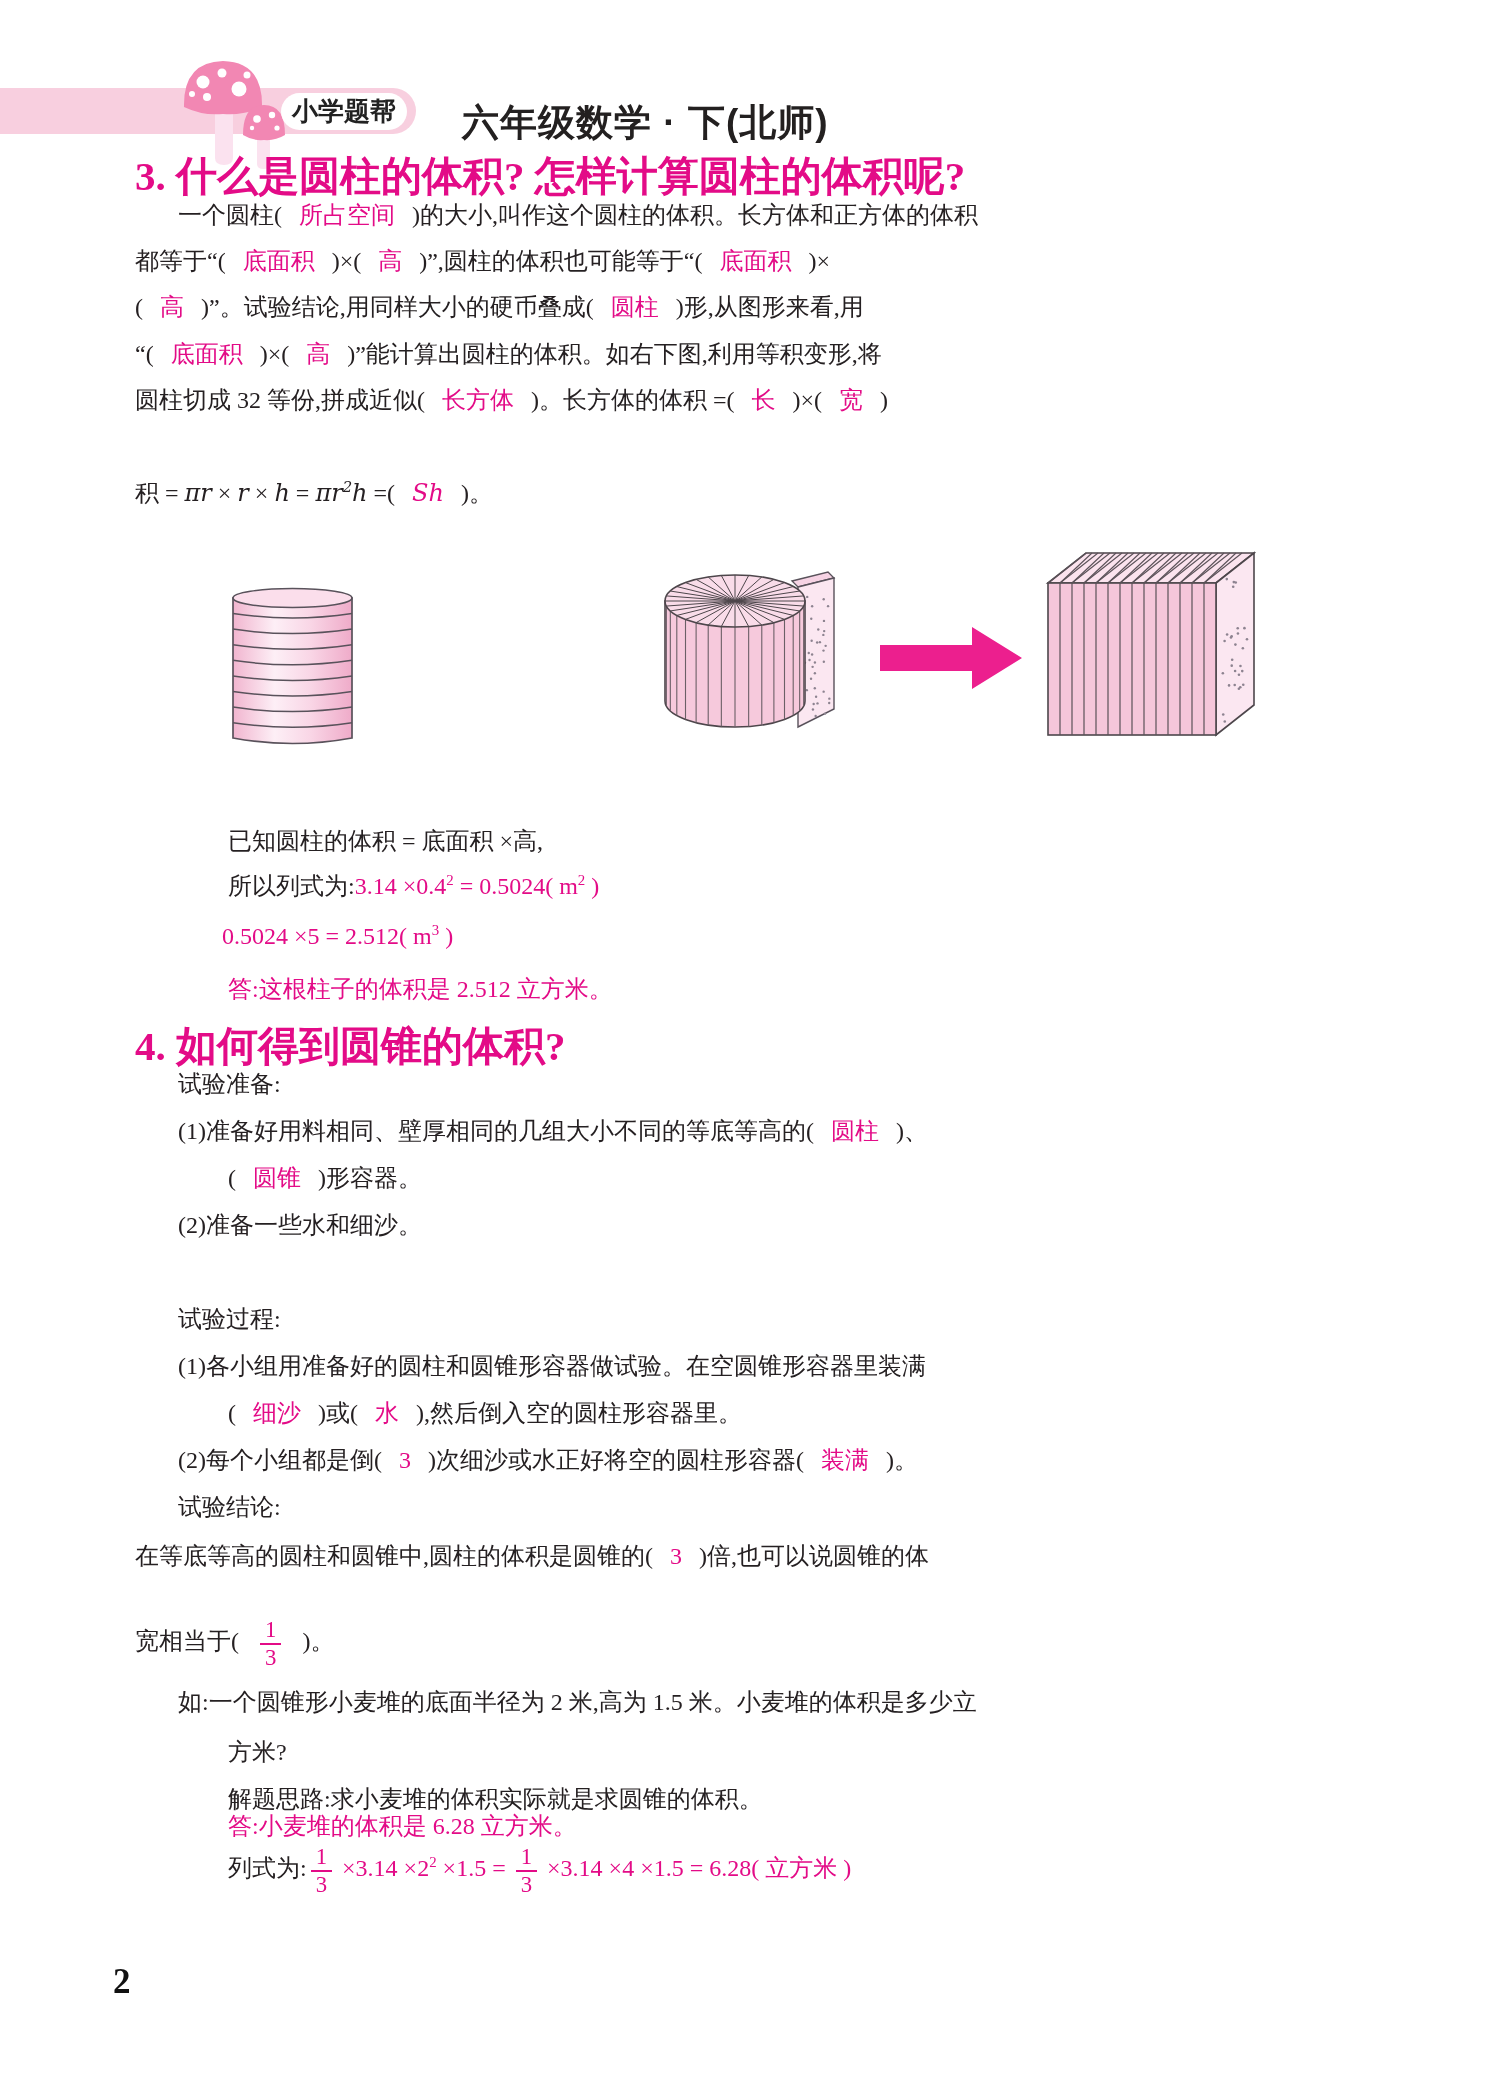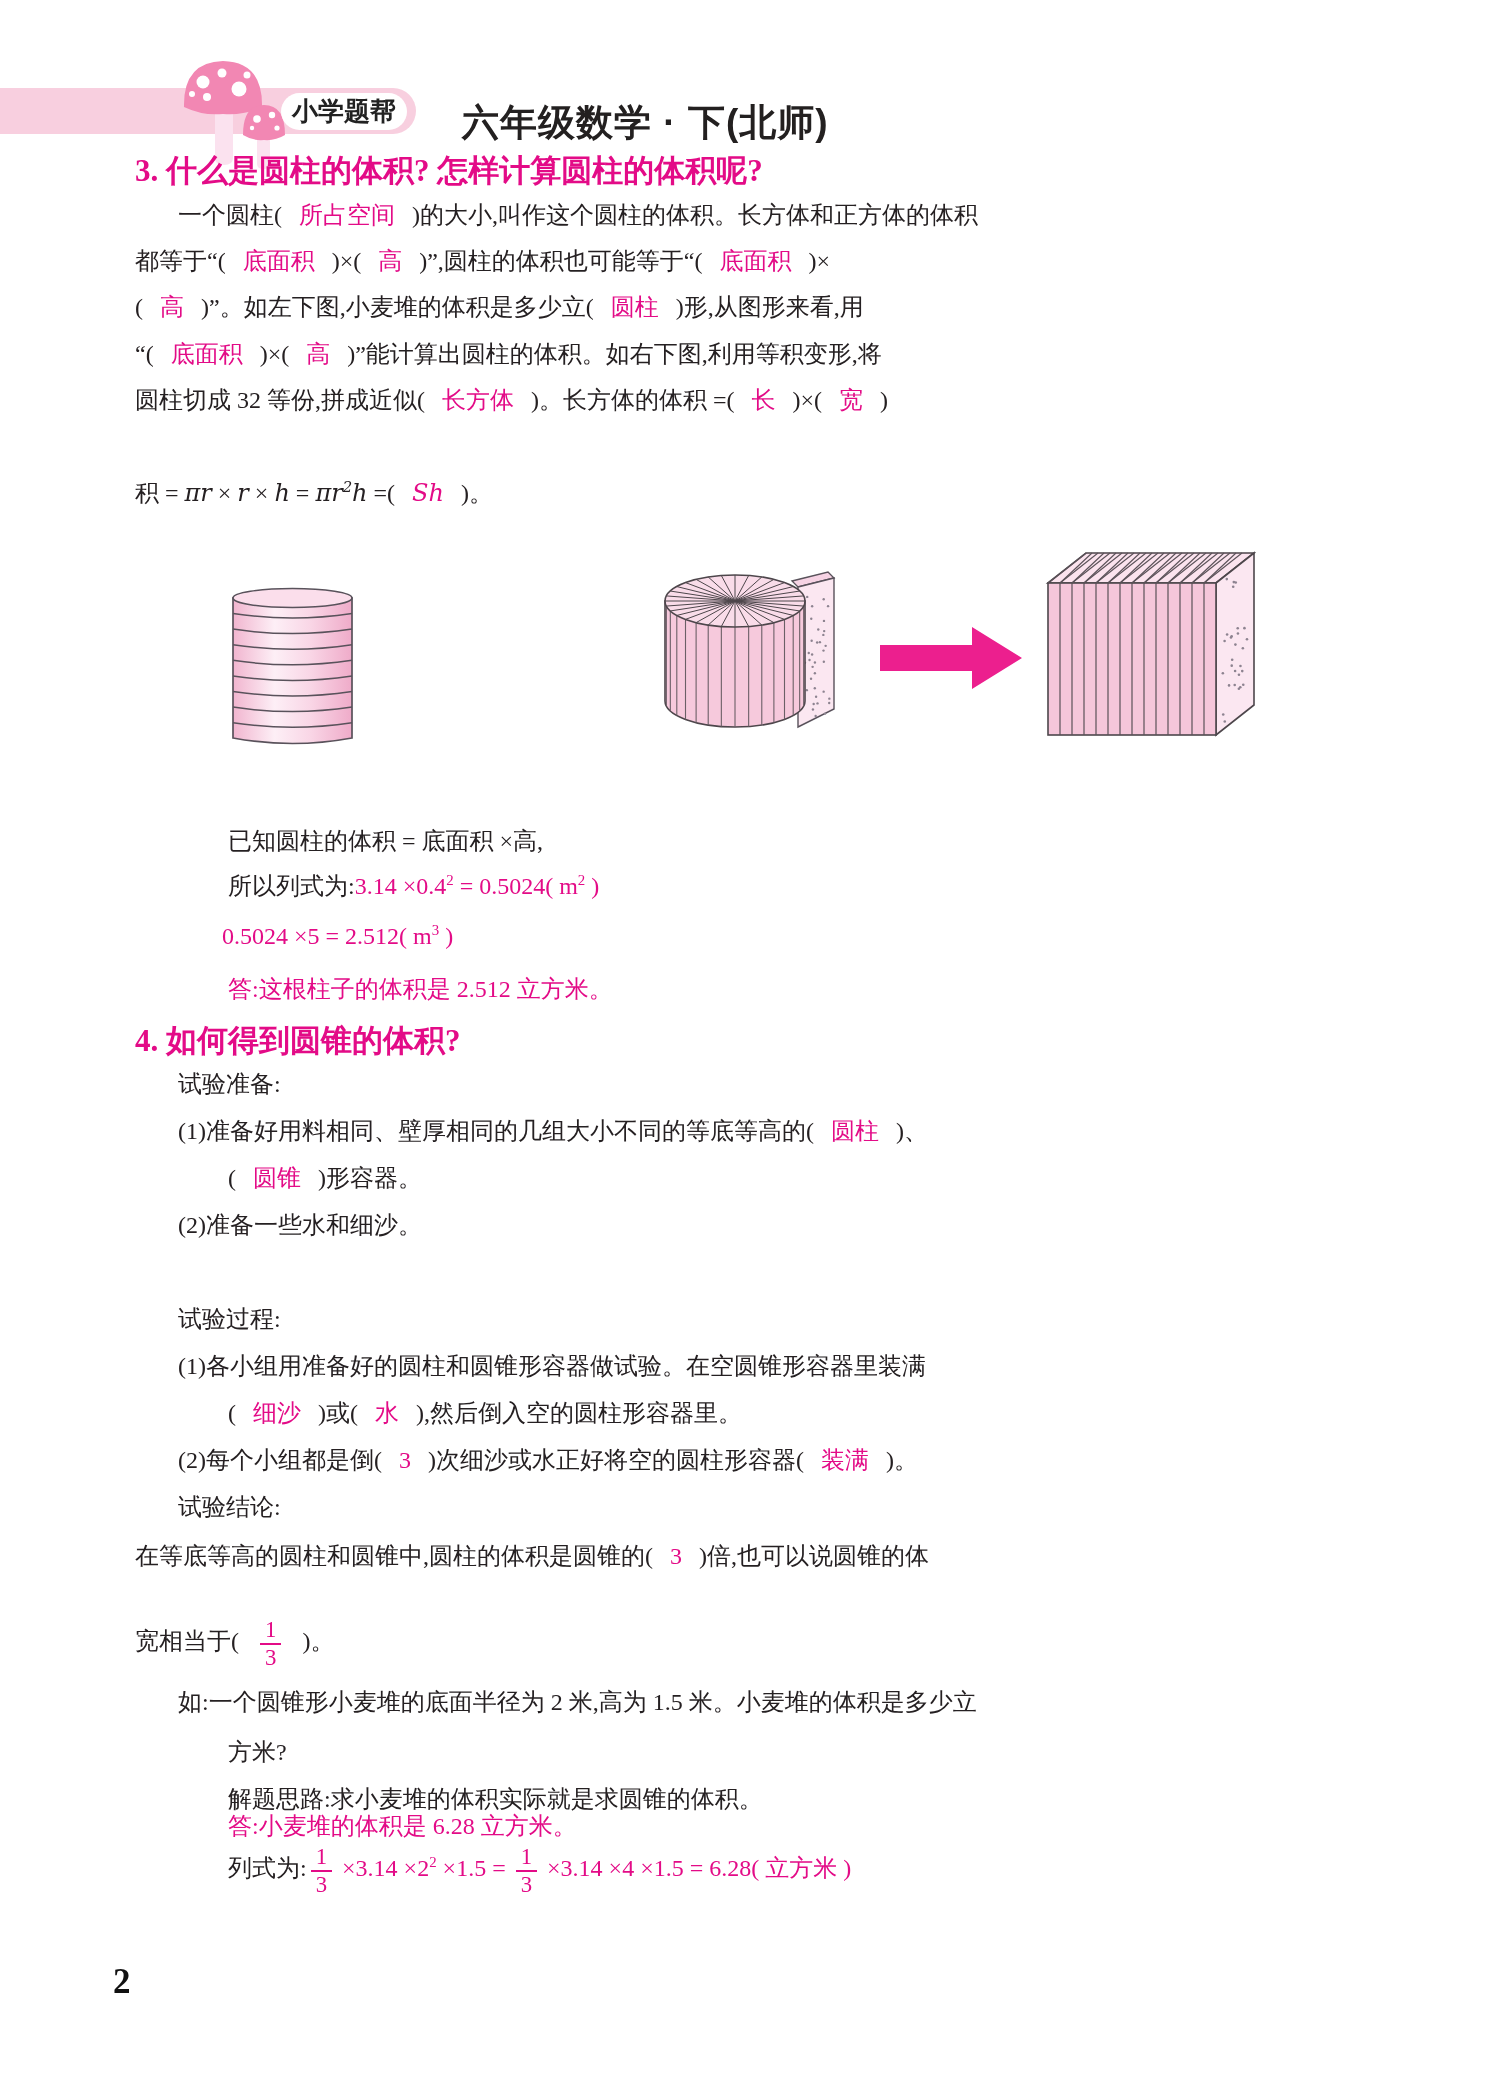--- a/index.html
+++ b/index.html
@@ -9,21 +9,21 @@
   .band{position:absolute;left:0;top:88px;width:416px;height:46px;background:#f8cfdf;
         border-radius:0 23px 23px 0;}
   .brand-pill{position:absolute;left:281px;top:93px;width:126px;height:37px;background:#ffffff;
         border-radius:19px;display:flex;align-items:center;justify-content:center;
         font-family:"Liberation Sans","DejaVu Sans",sans-serif;font-weight:700;font-size:26px;color:#222;}
   .page-title{position:absolute;left:462px;top:90px;font-family:"Liberation Sans","DejaVu Sans",sans-serif;
         font-weight:700;font-size:37px;color:#232020;letter-spacing:1px;white-space:nowrap;margin-top:8px;}
   .mush{position:absolute;left:145px;top:44px;}
   
   .line{position:absolute;font-size:24px;white-space:nowrap;line-height:1.2;}
-  .hd{font-size:31px;}
+  .hd{font-size:41px;}
   .c-k{color:#252022;}
   .c-p{color:#e30b87;}
   .c-h{color:#e30b87;font-weight:700;}
   .it{font-style:italic;font-family:"DejaVu Serif","Liberation Serif",serif;}
   .sup{vertical-align:super;font-size:0.62em;line-height:0;}
   .ans{padding:0 17px;}
   .frac{display:inline-flex;flex-direction:column;align-items:center;vertical-align:middle;
         line-height:1.05;font-size:0.95em;margin:0 4px;}
   .frac .fn{border-bottom:2.5px solid currentColor;padding:0 5px 1px 5px;}
   .frac .fd{padding-top:1px;}
@@ -52,21 +52,21 @@
       <circle cx="107" cy="84" r="2.2" fill="#fff"></circle>
   </svg>
   <div class="brand-pill">
     <span>小学题帮</span>
   </div>
   <div class="page-title">六年级数学 · 下(北师)</div>
 
   <div class="line hd" style="left:135px;top:152px"><span class="c-h">3. 什么是圆柱的体积? 怎样计算圆柱的体积呢?</span></div>
   <div class="line" style="left:178px;top:201px"><span class="c-k">一个圆柱(</span><span class="c-p ans">所占空间</span><span class="c-k">)的大小,叫作这个圆柱的体积。长方体和正方体的体积</span></div>
   <div class="line" style="left:135px;top:247px"><span class="c-k">都等于“(</span><span class="c-p ans">底面积</span><span class="c-k">)×(</span><span class="c-p ans">高</span><span class="c-k">)”,圆柱的体积也可能等于“(</span><span class="c-p ans">底面积</span><span class="c-k">)×</span></div>
-  <div class="line" style="left:135px;top:293px"><span class="c-k">(</span><span class="c-p ans">高</span><span class="c-k">)”。如左下图,小麦堆的体积是多少立(</span><span class="c-p ans">圆柱</span><span class="c-k">)形,从图形来看,用</span></div>
+  <div class="line" style="left:135px;top:293px"><span class="c-k">(</span><span class="c-p ans">高</span><span class="c-k">)”。试验结论,用同样大小的硬币叠成(</span><span class="c-p ans">圆柱</span><span class="c-k">)形,从图形来看,用</span></div>
   <div class="line" style="left:135px;top:340px"><span class="c-k">“(</span><span class="c-p ans">底面积</span><span class="c-k">)×(</span><span class="c-p ans">高</span><span class="c-k">)”能计算出圆柱的体积。如右下图,利用等积变形,将</span></div>
   <div class="line" style="left:135px;top:386px"><span class="c-k">圆柱切成 32 等份,拼成近似(</span><span class="c-p ans">长方体</span><span class="c-k">)。长方体的体积 =(</span><span class="c-p ans">长</span><span class="c-k">)×(</span><span class="c-p ans">宽</span><span class="c-k">)</span></div>
   <div class="line" style="left:135px;top:479px"><span class="c-k">积 = </span><span class="c-k it">πr</span><span class="c-k"> × </span><span class="c-k it">r</span><span class="c-k"> × </span><span class="c-k it">h</span><span class="c-k"> = </span><span class="c-k it">πr</span><span class="c-k it sup">2</span><span class="c-k it">h</span><span class="c-k"> =(</span><span class="c-p it ans">Sh</span><span class="c-k">)。</span></div>
 
   <svg id="fig" viewBox="0 0 1506 260" style="position:absolute;left:0;top:523px;width:1506px;height:260px">
     <defs>
       <linearGradient id="gcoin" x1="0" y1="0" x2="1" y2="0">
         <stop offset="0" stop-color="#f1b5cf"></stop>
           <stop offset="0.35" stop-color="#fdeff6"></stop>
         <stop offset="0.65" stop-color="#f9d6e6"></stop>

